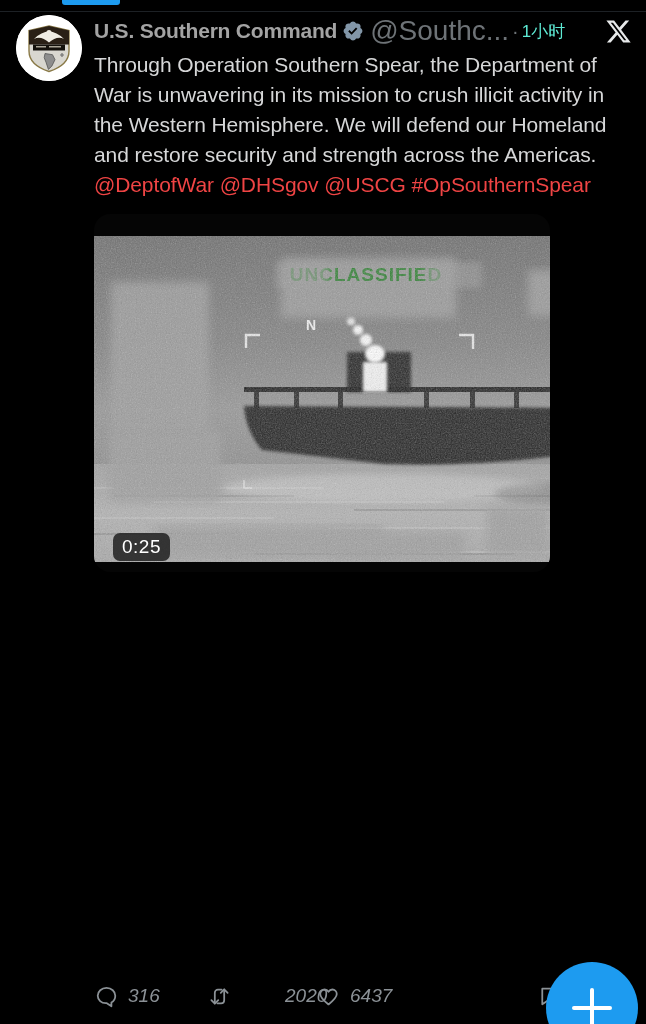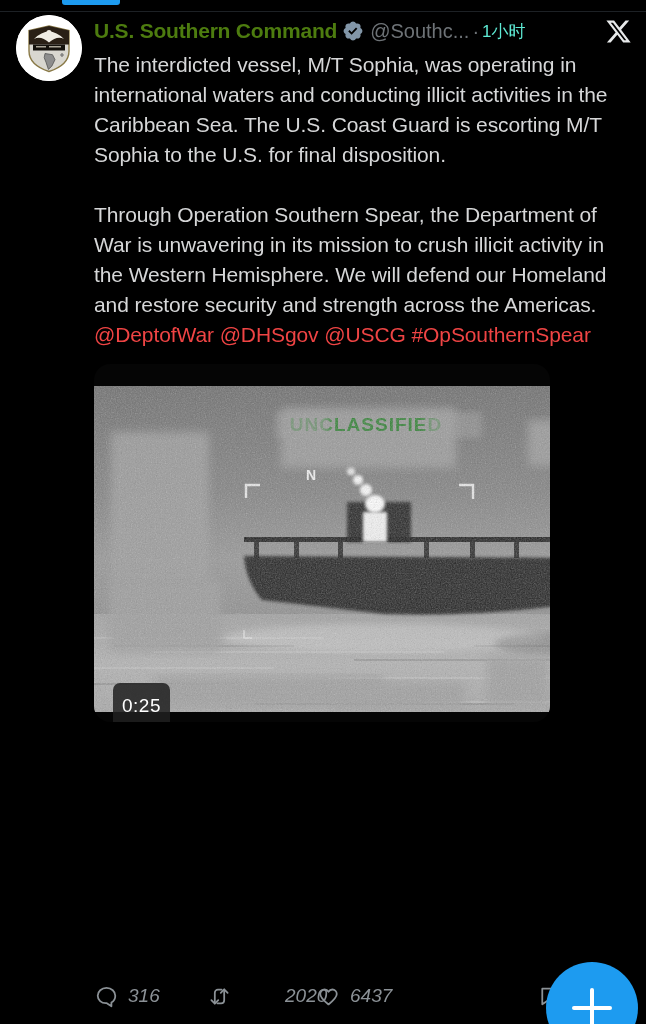--- a/index.html
+++ b/index.html
@@ -5,37 +5,37 @@
   html,body{margin:0;padding:0;background:#000;}
   .screen{position:relative;width:646px;height:1024px;background:#000;overflow:hidden;
           font-family:"Liberation Sans",sans-serif;color:#d7d9da;}
   .top-divider{position:absolute;left:0;top:11px;width:646px;height:1px;background:#1d2125;}
   .tab-indicator{position:absolute;left:62px;top:0;width:58px;height:5px;border-radius:0 0 3px 3px;background:#1d9bf0;}
 
   .avatar{position:absolute;left:16px;top:15px;width:66px;height:66px;border-radius:50%;overflow:hidden;background:#fff;}
 
   .content{position:absolute;left:94px;top:16px;width:540px;}
   .header-row{display:flex;align-items:center;height:30px;white-space:nowrap;}
-  .display-name{font-weight:bold;font-size:21px;color:#4d7c0f;letter-spacing:-0.2px;}
+  .display-name{font-weight:bold;font-size:21px;color:#a3a3a3;letter-spacing:-0.2px;}
   .badge{margin-left:5px;display:flex;align-items:center;}
-  .handle{margin-left:6px;font-size:20px;color:#6e7377;}
+  .handle{margin-left:6px;font-size:28px;color:#6e7377;}
   .sep{margin:0 3px;font-size:20px;color:#6e7377;}
   .time{font-size:17px;color:#5eead4;}
   .spacer{flex:1;}
   .xlogo{display:flex;align-items:center;margin-right:2px;}
 
   .tweet-text{margin-top:4px;font-size:21px;line-height:30px;color:#d6d7d8;letter-spacing:-0.1px;}
   .tweet-text p{margin:0 0 30px 0;}
   .tweet-text p:last-child{margin-bottom:14px;}
   .tweet-text .link{color:#ef4444;}
 
   .video-card{position:relative;width:456px;height:358px;border-radius:16px;overflow:hidden;background:#050505;}
   .video-frame{position:absolute;left:0;top:22px;width:540px;height:326px;}
   .duration-badge{position:absolute;left:19px;top:319px;background:rgba(32,32,32,0.85);color:#fff;
-                  font-size:19px;padding:12px 9px;border-radius:7px;letter-spacing:0.5px;}
+                  font-size:19px;padding:3px 9px;border-radius:7px;letter-spacing:0.5px;}
   .mute-btn{position:absolute;left:475px;top:318px;width:32px;height:32px;border-radius:50%;
             background:rgba(12,12,12,0.75);display:flex;align-items:center;justify-content:center;}
 
   .stats-row{position:absolute;left:93px;top:974px;width:553px;height:46px;}
   .stat{position:absolute;top:0;display:flex;align-items:center;height:44px;color:#8b9196;font-size:19px;font-style:italic;}
   .stat svg{display:block;}
   .stat .count{margin-left:10px;}
   .stat-reply{left:2px;}
   .stat-repost{left:114px;gap:43px;}
   .stat-like{left:224px;}
@@ -83,21 +83,20 @@
       <span class="time">1小时</span>
       <span class="spacer"></span>
       <span class="xlogo">
         <svg width="27" height="27" viewBox="0 0 24 24" fill="#e7e9ea">
           <path d="M18.244 2.25h3.308l-7.227 8.26 8.502 11.24h-6.657l-5.214-6.817L4.99 21.75H1.68l7.73-8.835L1.254 2.25H8.08l4.713 6.231zm-1.161 17.52h1.833L7.084 4.126H5.117z"></path>
         </svg>
       </span>
     </div>
 
     <div class="tweet-text">
-        <p><span>The interdicted vessel, M/T Sophia, was operating in international waters and conducting illicit activities in the Caribbean Sea. The U.S. Coast Guard is escorting M/T Sophia to the U.S. for final disposition.</span></p>
         <p><span>Through Operation Southern Spear, the Department of War is unwavering in its mission to crush illicit activity in the Western Hemisphere. We will defend our Homeland and restore security and strength across the Americas. </span><span class="link">@DeptofWar</span><span> </span><span class="link">@DHSgov</span><span> </span><span class="link">@USCG</span><span> </span><span class="link">#OpSouthernSpear</span></p>
       </div>
 
     <div class="video-card">
       <svg class="video-frame" width="540" height="326" viewBox="0 0 540 326">
         <defs>
           <linearGradient id="skyGrad" x1="0" y1="0" x2="0" y2="1">
             <stop offset="0" stop-color="#6f6f6f"></stop>
             <stop offset="0.45" stop-color="#848484"></stop>
             <stop offset="0.72" stop-color="#989898"></stop>

